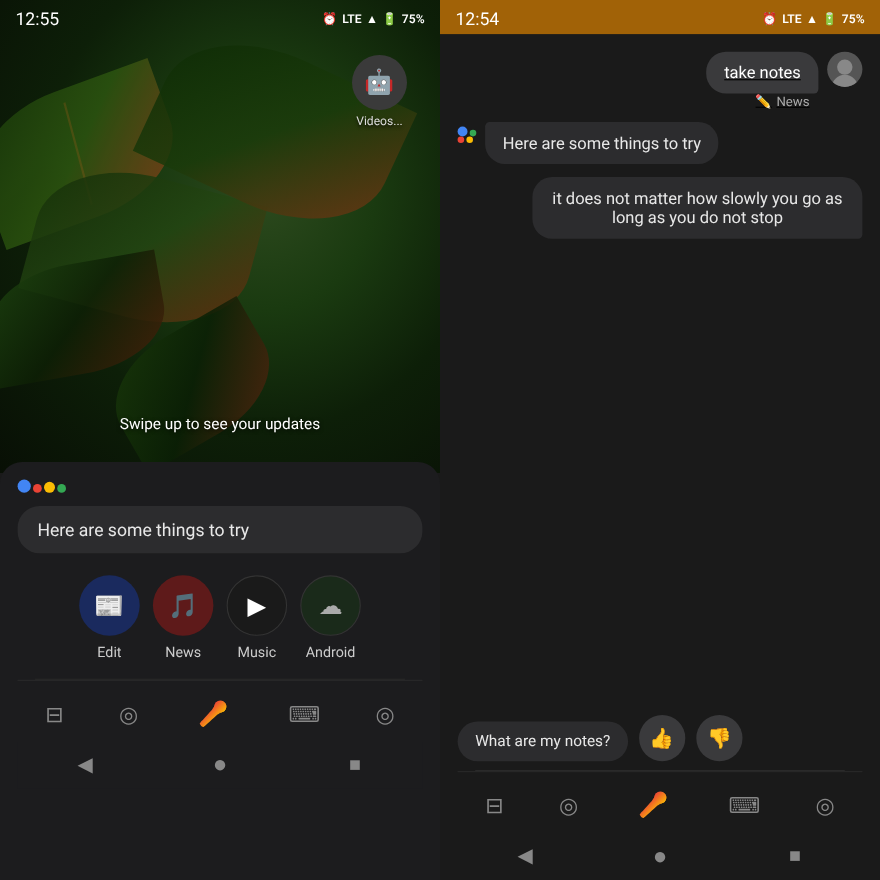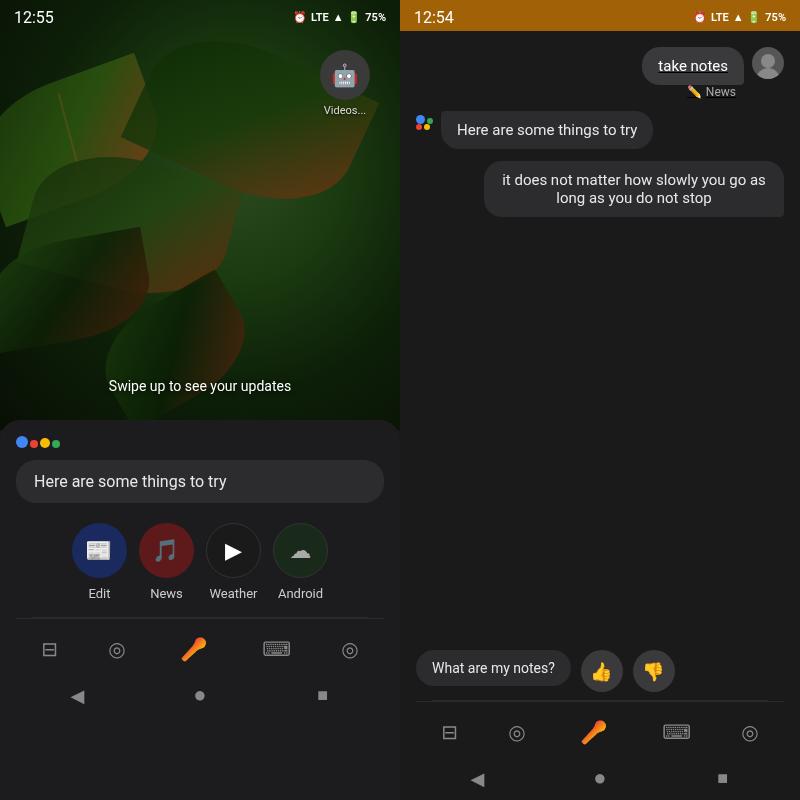--- a/index.html
+++ b/index.html
@@ -320,21 +320,21 @@
       display: inline-block;
       margin-left: 40px;
     }
 
     .right-bottom {
       padding: 12px 16px 0;
     }
 
     .suggestion-row {
       display: flex;
-      align-items: flex-start;
+      align-items: flex-end;
       gap: 10px;
       margin-bottom: 8px;
     }
 
     .suggestion-pill {
       background: #2c2c2e;
       border-radius: 20px;
       padding: 10px 16px;
       color: #e8e8e8;
       font-size: 14px;
@@ -443,21 +443,21 @@
       <div class="suggestion-item">
         <div class="suggestion-icon" style="background:#5e1a1a;">
           <span style="font-size:22px;">🎵</span>
         </div>
         <span class="suggestion-label">News</span>
       </div>
       <div class="suggestion-item">
         <div class="suggestion-icon" style="background:#1a1a1a; border:1px solid #333;">
           <span style="font-size:22px; color:#fff;">▶</span>
         </div>
-        <span class="suggestion-label">Weather</span>
+        <span class="suggestion-label">Music</span>
       </div>
       <div class="suggestion-item">
         <div class="suggestion-icon" style="background:#1a2a1a; border:1px solid #333;">
           <span style="font-size:22px; color:#aaa;">☁</span>
         </div>
         <span class="suggestion-label">Android</span>
       </div>
     </div>
 
     <div class="divider-line"></div>

